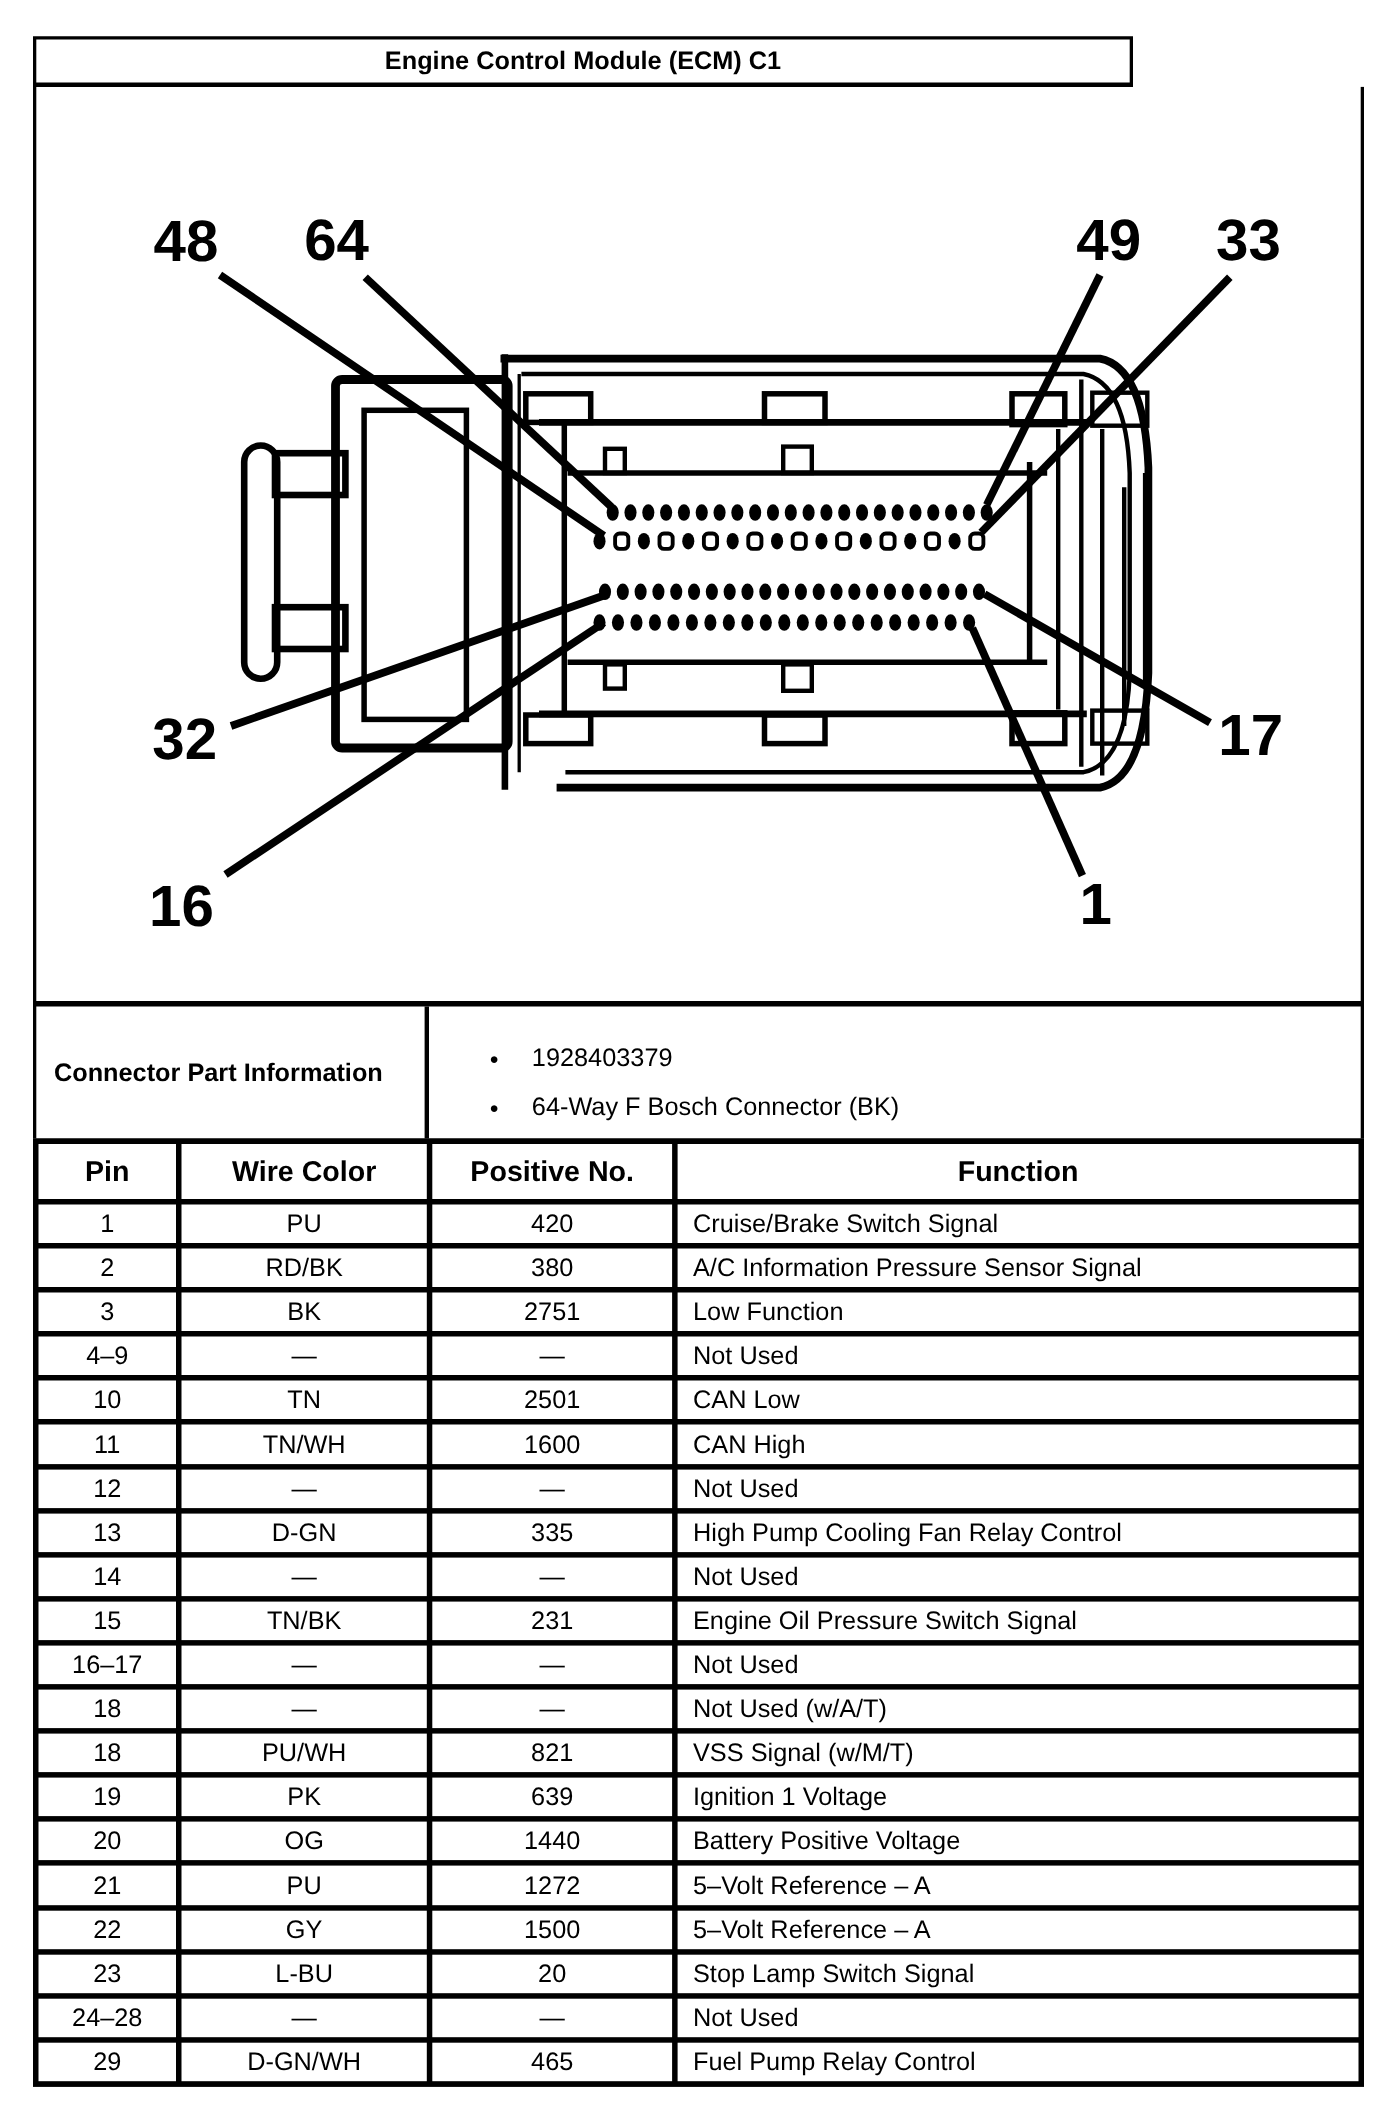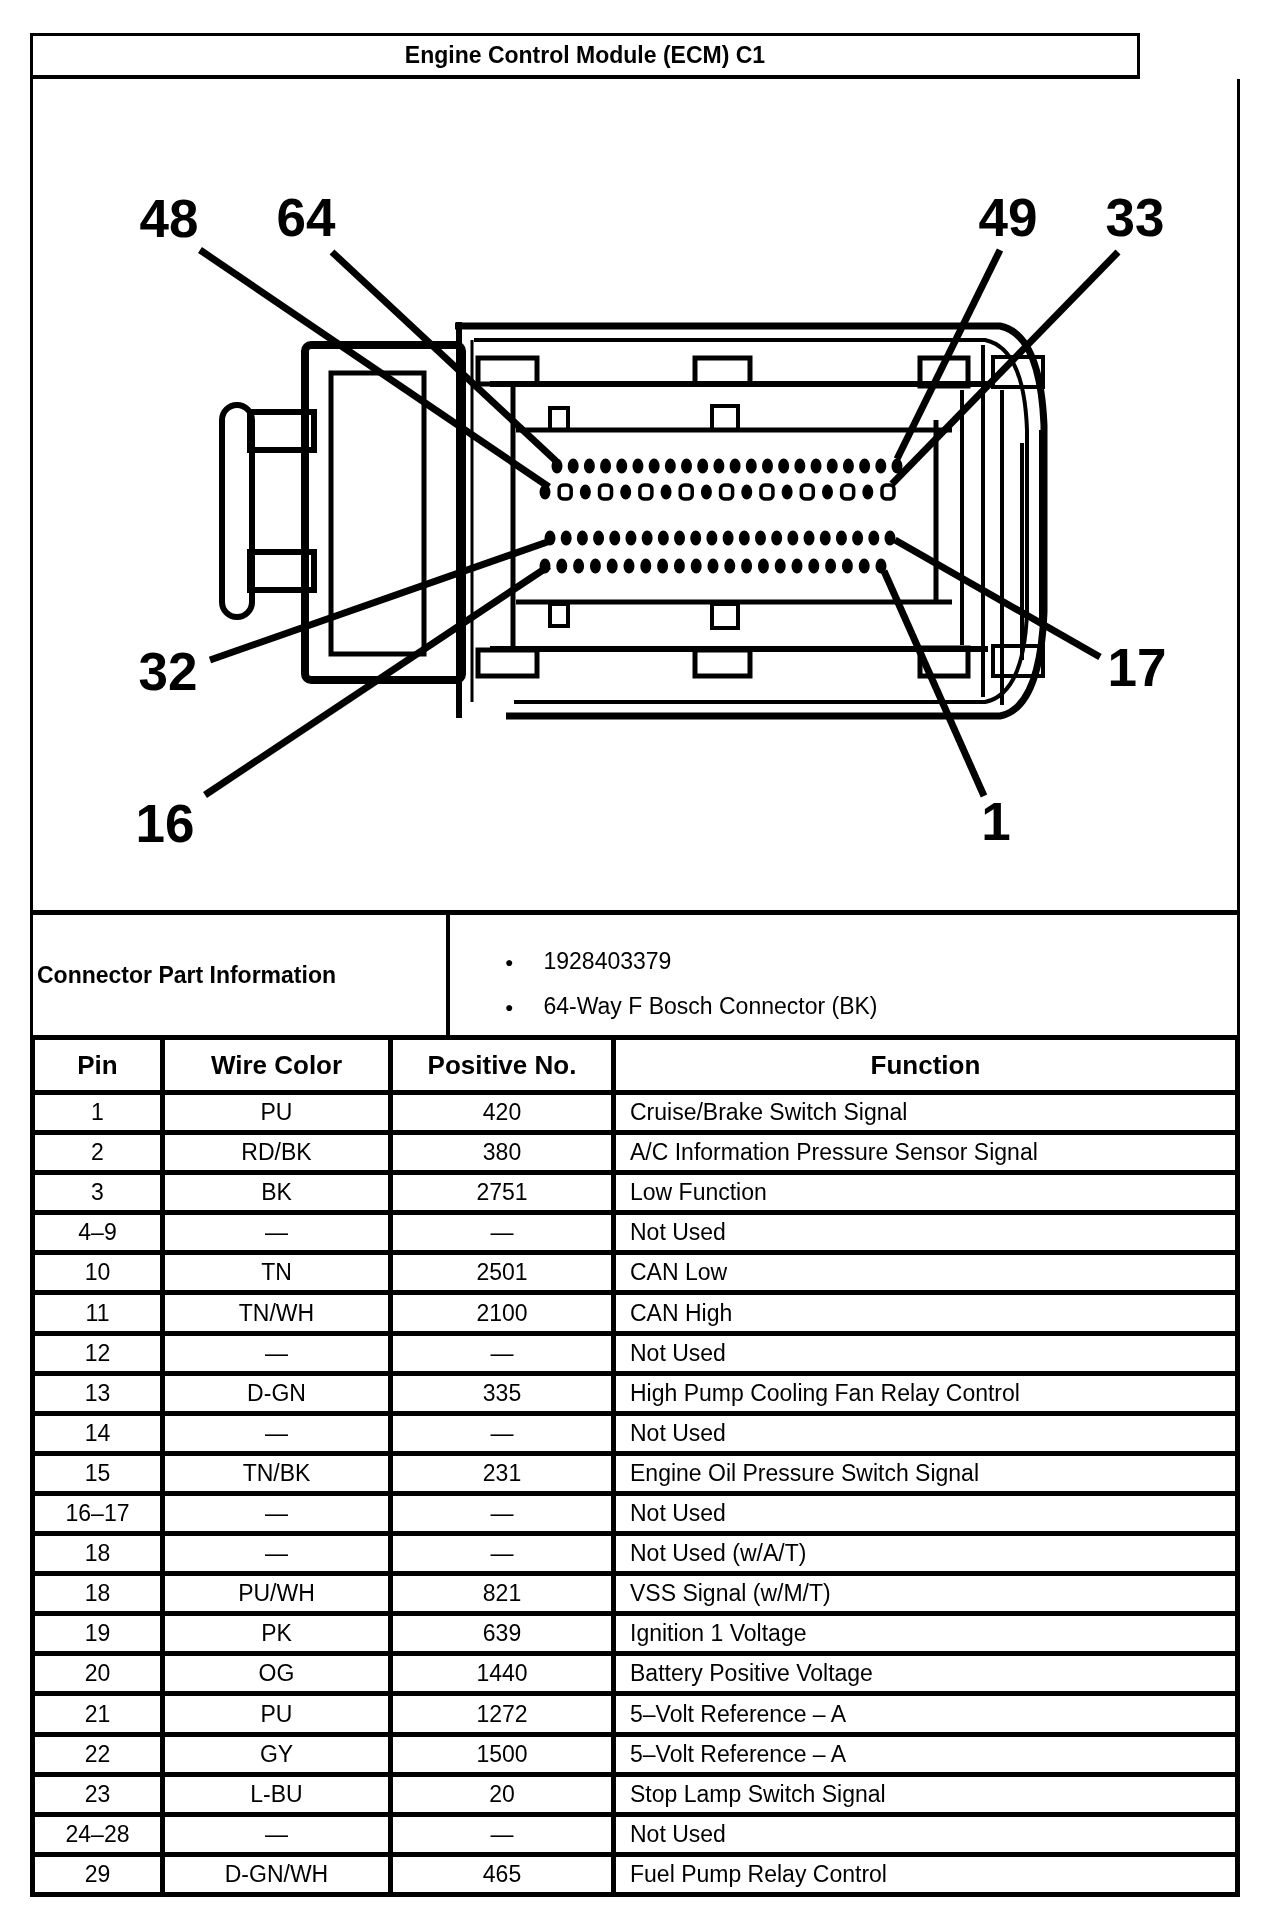--- a/index.html
+++ b/index.html
@@ -1,38 +1,38 @@
 <!DOCTYPE html>
 <html><head>
 <meta charset="utf-8">
 <style>
   html,body{margin:0;padding:0;background:#fff;}
   .page{position:relative;width:1264px;height:1914px;background:#fff;
         font-family:"Liberation Sans",sans-serif;color:#000;overflow:hidden;}
 
   
-  .title-box{position:absolute;left:30px;top:33px;width:1110px;height:46px;
+  .title-box{position:absolute;left:30px;top:33px;width:1000px;height:46px;
              box-sizing:border-box;border:3px solid #000;border-bottom-width:4px;
              display:flex;align-items:center;justify-content:center;}
   .title-box span{font-size:23px;font-weight:bold;}
 
   
   .diagram-box{position:absolute;left:30px;top:79px;width:1210px;height:831px;
                box-sizing:border-box;border-left:3px solid #000;border-right:3px solid #000;}
   .diagram-svg{position:absolute;left:0;top:0;pointer-events:none;}
   .diagram-svg text{font-family:"Liberation Sans",sans-serif;font-weight:bold;
                     font-size:53px;fill:#000;text-anchor:middle;}
   .diagram-svg .ln{stroke:#000;fill:none;}
 
   
   .partinfo{position:absolute;left:30px;top:910px;width:1210px;height:125px;
             box-sizing:border-box;border-left:3px solid #000;border-right:3px solid #000;
             border-top:5px solid #000;display:flex;background:#fff;}
-  .partinfo-left{width:417px;box-sizing:border-box;border-right:4px solid #000;
-                 display:flex;align-items:center;padding-left:4px;}
+  .partinfo-left{width:357px;box-sizing:border-box;border-right:4px solid #000;
+                 display:flex;align-items:center;padding-left:16px;}
   .partinfo-left span{font-size:23px;font-weight:bold;}
   .partinfo-right{flex:1;padding:24px 0 0 55px;}
   .bullet-item{display:flex;align-items:center;height:45px;font-size:23px;}
   .bullet-dot{font-size:14px;margin-right:30px;}
 
   
   .pin-table{position:absolute;left:30px;top:1035px;width:1210px;height:862px;
              box-sizing:border-box;background:#000;border:5px solid #000;
              display:grid;grid-template-columns:125px 223px 218px 1fr;
              grid-template-rows:50px repeat(20,1fr);gap:5px;}
@@ -264,21 +264,21 @@
     </div>
     <div class="tr">
       <div class="cell">10</div>
       <div class="cell">TN</div>
       <div class="cell">2501</div>
       <div class="cell fn">CAN Low</div>
     </div>
     <div class="tr">
       <div class="cell">11</div>
       <div class="cell">TN/WH</div>
-      <div class="cell">2100</div>
+      <div class="cell">1600</div>
       <div class="cell fn">CAN High</div>
     </div>
     <div class="tr">
       <div class="cell">12</div>
       <div class="cell">—</div>
       <div class="cell">—</div>
       <div class="cell fn">Not Used</div>
     </div>
     <div class="tr">
       <div class="cell">13</div>

